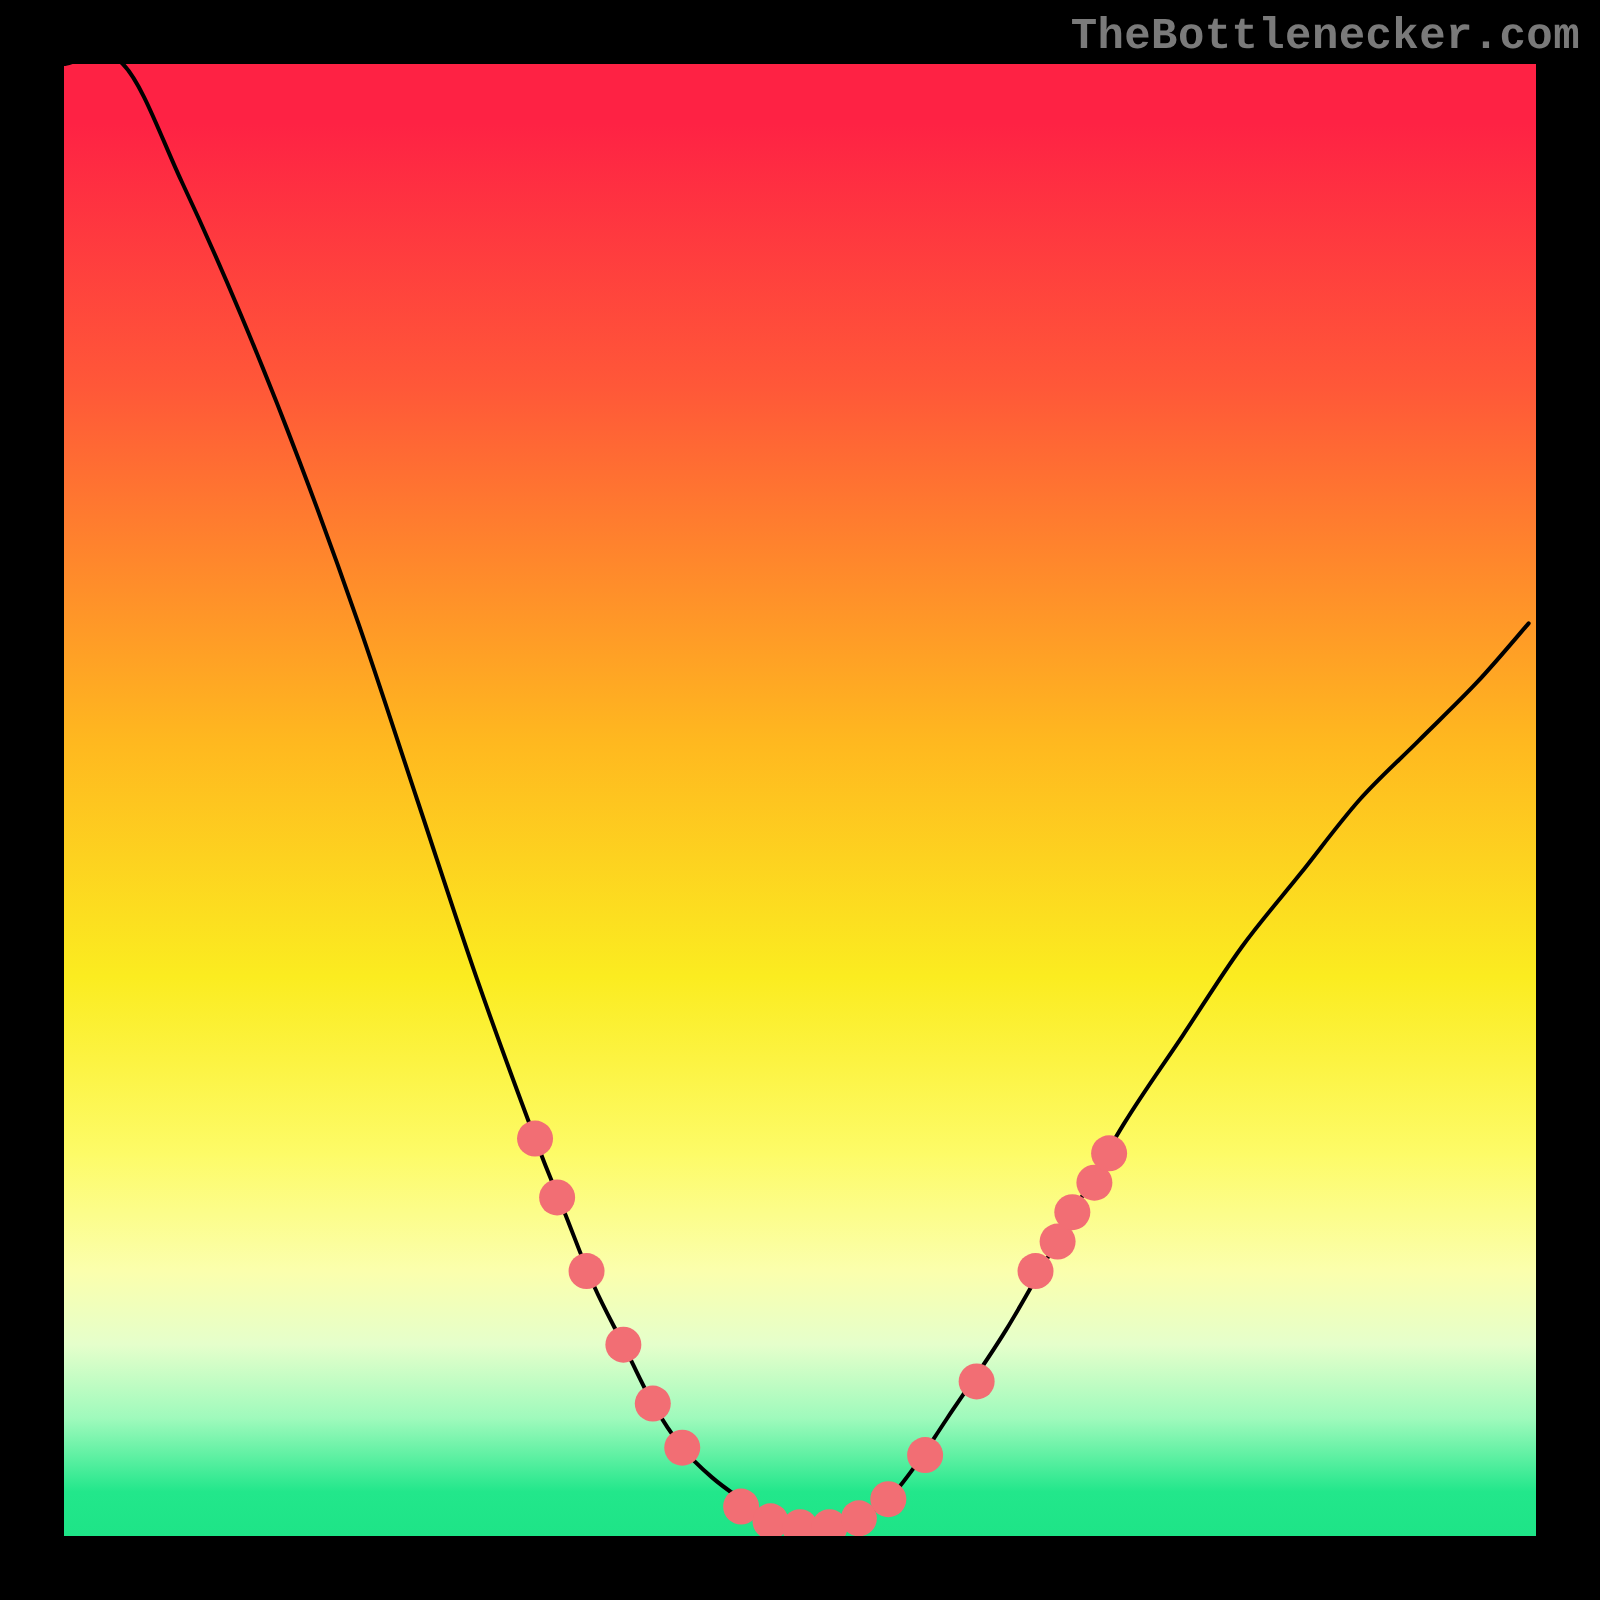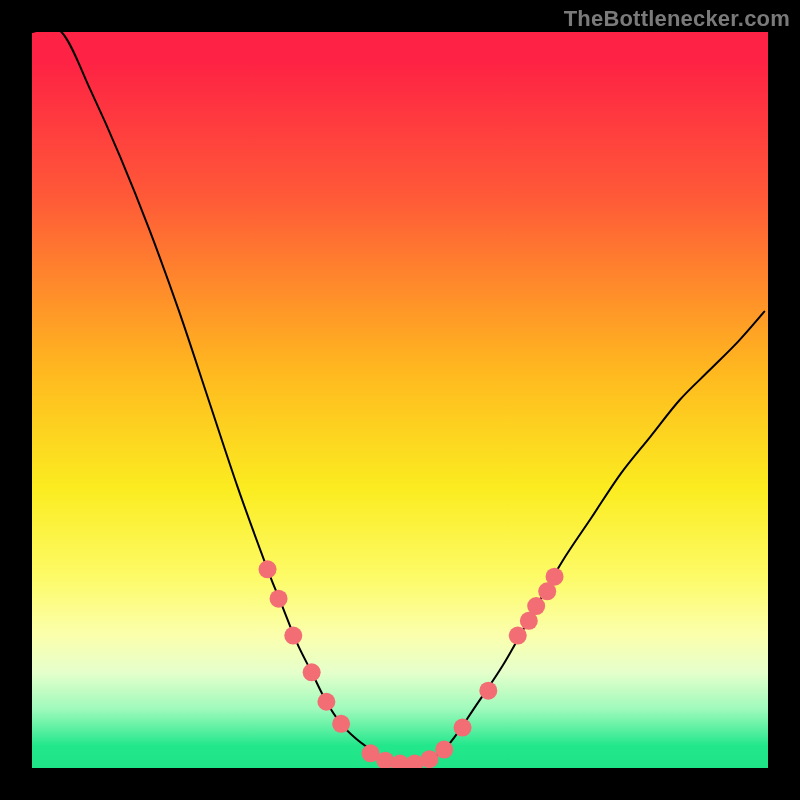--- a/index.html
+++ b/index.html
@@ -34,21 +34,21 @@
       #fbffad 82%,
       #e5ffcb 87%,
       #9ffabc 92%,
       #22e78b 97%,
       #1ee487 100%);
   }
   .watermark {
     position: absolute;
     top: 6px;
     right: 10px;
-    font-family: Liberation Sans, sans-serif;
+    font-family: Liberation Mono, monospace;
     font-size: 22px;
     font-weight: 600;
     color: #7a7a7a;
     letter-spacing: 0.2px;
   }
   svg.overlay {
     position: absolute;
     top: 0;
     left: 0;
   }

